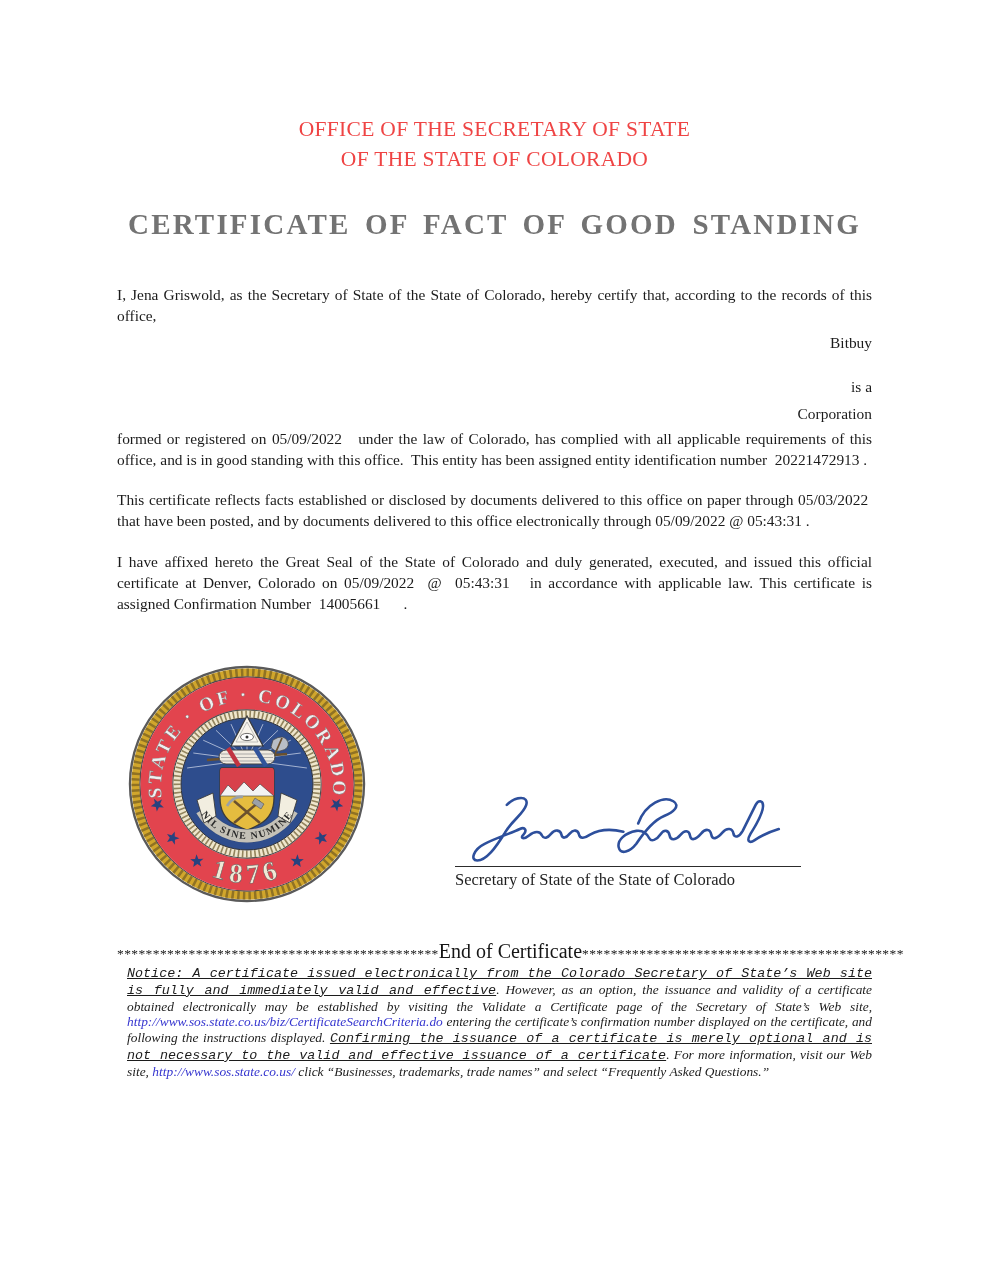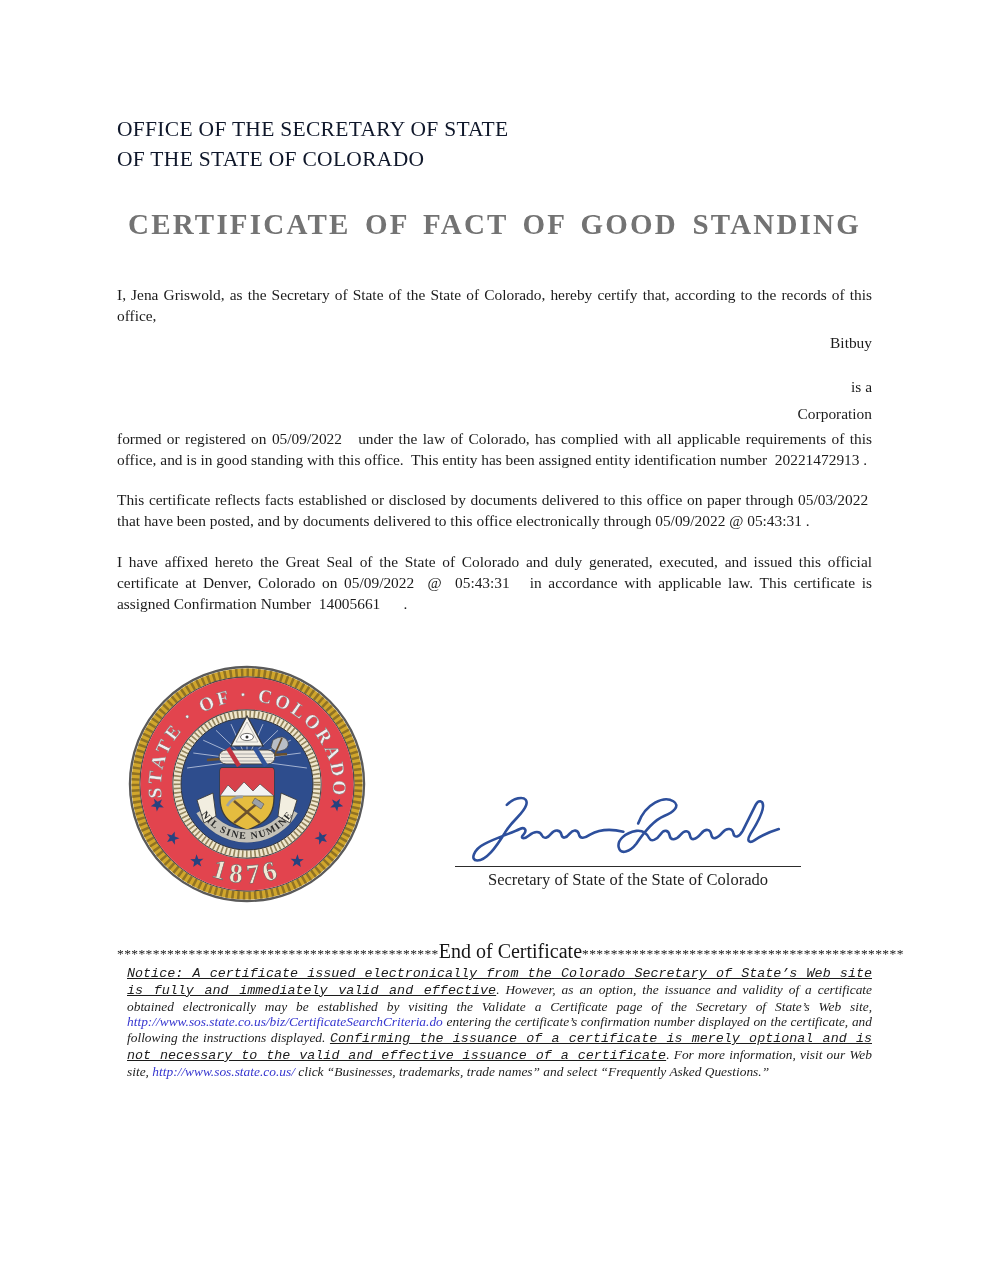--- a/index.html
+++ b/index.html
@@ -7,21 +7,21 @@
     position: relative;
     width: 989px;
     height: 1280px;
     background: #ffffff;
     overflow: hidden;
     font-family: "Liberation Serif", serif;
     color: #1b1b1b;
   }
   .content { padding: 114px 117px 0 117px; }
 
-  .office-header { text-align: left; font-size: 21.5px; line-height: 30px; letter-spacing: 0.3px; color: #0f172a; }
+  .office-header { text-align: center; font-size: 21.5px; line-height: 30px; letter-spacing: 0.3px; color: #ef4444; }
 
   .cert-title {
     margin: 34px 0 0 0;
     text-align: center;
     font-size: 29px;
     font-weight: 700;
     letter-spacing: 2.2px;
     word-spacing: 5px;
     white-space: nowrap;
     color: #737373;
@@ -36,21 +36,21 @@
   .par-formed { margin-top: 4px; }
   .par-records { margin-top: 19px; }
   .par-issuance { margin-top: 20px; }
 
   .seal-sig-row { margin-top: 50px; height: 240px; display: flex; align-items: flex-start; }
   .seal-svg { width: 240px; height: 240px; margin-left: 10px; flex: 0 0 auto; }
 
   .sig-block { margin-left: 88px; margin-top: 128px; width: 346px; }
   .sig-svg { display: block; width: 346px; height: 74px; }
   .sig-rule { border: none; border-top: 1.6px solid #2c2c2c; margin: 0; }
-  .sig-title { text-align: center; font-size: 16.5px; margin-top: 3px; color: #1f1f1f; }
+  .sig-title { font-size: 16.5px; margin-top: 3px; color: #1f1f1f; }
 
   .footer { margin-top: 36px; }
   .stars-line { font-size: 13.5px; letter-spacing: 0.4px; white-space: nowrap; text-align: center; color: #161616; }
   .stars-line .label { font-size: 20px; letter-spacing: 0; }
   .notice { margin: 2px 0 0 10px; font-style: italic; font-size: 13.4px; line-height: 15.8px; text-align: justify; color: #1c1c1c; }
   .notice .u { text-decoration: underline; font-family: Liberation Mono, monospace; }
   .notice .link { color: #3535cf; font-style: italic; }
 </style>
 </head>
 <body>

